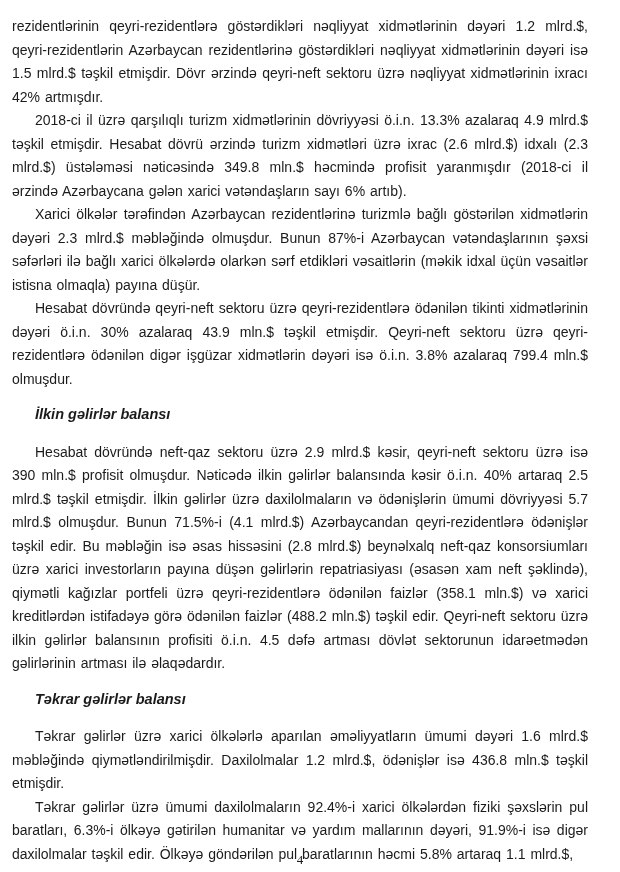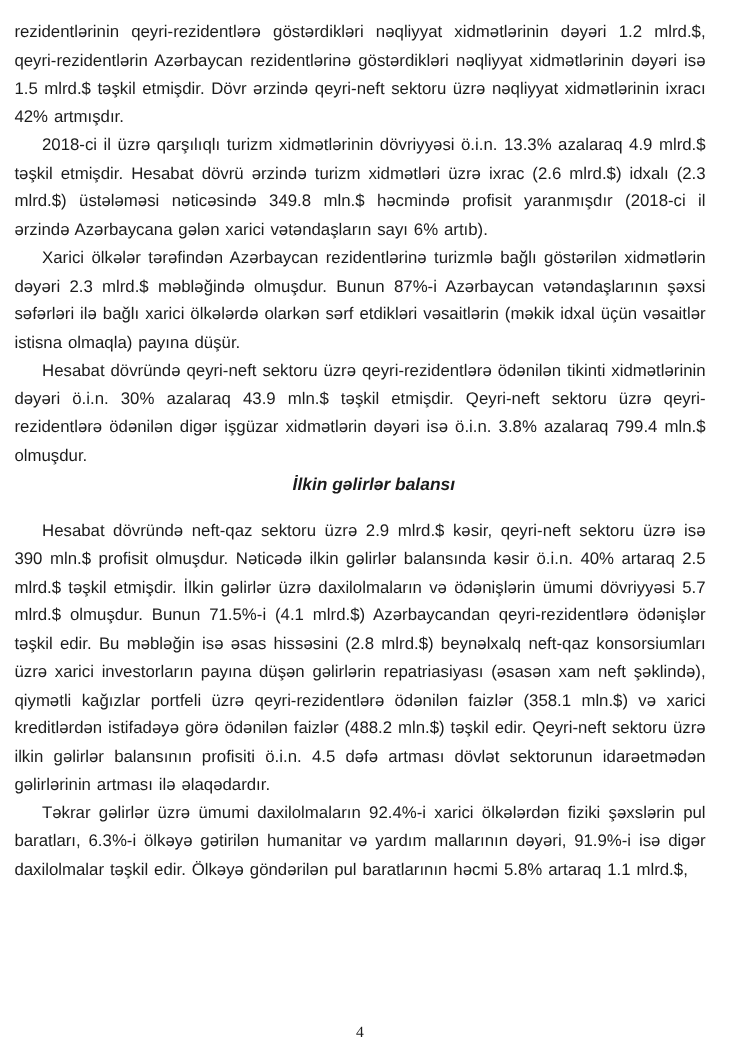--- a/index.html
+++ b/index.html
@@ -27,27 +27,27 @@
     font-size: 14px;
     line-height: 23.5px;
     text-align: justify;
     text-indent: 23px;
     word-spacing: 1px;
   }
   p.body.no-indent {
     text-indent: 0;
   }
   h2.heading {
-    margin: 2px 0 14px 0;
+    margin: 12px 0 14px 0;
     font-size: 14.5px;
     line-height: 23.5px;
     font-weight: bold;
     font-style: italic;
     text-indent: 23px;
-    text-align: center;
+    text-align: left;
   }
   .page-number {
     position: absolute;
     bottom: 4px;
     left: 12px;
     width: 576px;
     text-align: center;
     font-family: "Liberation Serif", serif;
     font-size: 13px;
     color: #1b1b1b;
@@ -64,20 +64,22 @@
     <p class="body">2018-ci il üzrə qarşılıqlı turizm xidmətlərinin dövriyyəsi ö.i.n. 13.3% azalaraq 4.9 mlrd.$ təşkil etmişdir. Hesabat dövrü ərzində turizm xidmətləri üzrə ixrac (2.6 mlrd.$) idxalı (2.3 mlrd.$) üstələməsi nəticəsində 349.8 mln.$ həcmində profisit yaranmışdır (2018-ci il ərzində Azərbaycana gələn xarici vətəndaşların sayı 6% artıb).</p>
 
     <p class="body">Xarici ölkələr tərəfindən Azərbaycan rezidentlərinə turizmlə bağlı göstərilən xidmətlərin dəyəri 2.3 mlrd.$ məbləğində olmuşdur. Bunun 87%-i Azərbaycan vətəndaşlarının şəxsi səfərləri ilə bağlı xarici ölkələrdə olarkən sərf etdikləri vəsaitlərin (məkik idxal üçün vəsaitlər istisna olmaqla) payına düşür.</p>
 
     <p class="body">Hesabat dövründə qeyri-neft sektoru üzrə qeyri-rezidentlərə ödənilən tikinti xidmətlərinin dəyəri ö.i.n. 30% azalaraq 43.9 mln.$ təşkil etmişdir. Qeyri-neft sektoru üzrə qeyri-rezidentlərə ödənilən digər işgüzar xidmətlərin dəyəri isə ö.i.n. 3.8% azalaraq 799.4 mln.$ olmuşdur.</p>
 
     <h2 class="heading">İlkin gəlirlər balansı</h2>
 
     <p class="body">Hesabat dövründə neft-qaz sektoru üzrə 2.9 mlrd.$ kəsir, qeyri-neft sektoru üzrə isə 390 mln.$ profisit olmuşdur. Nəticədə ilkin gəlirlər balansında kəsir ö.i.n. 40% artaraq 2.5 mlrd.$ təşkil etmişdir. İlkin gəlirlər üzrə daxilolmaların və ödənişlərin ümumi dövriyyəsi 5.7 mlrd.$ olmuşdur. Bunun 71.5%-i (4.1 mlrd.$) Azərbaycandan qeyri-rezidentlərə ödənişlər təşkil edir. Bu məbləğin isə əsas hissəsini (2.8 mlrd.$) beynəlxalq neft-qaz konsorsiumları üzrə xarici investorların payına düşən gəlirlərin repatriasiyası (əsasən xam neft şəklində), qiymətli kağızlar portfeli üzrə qeyri-rezidentlərə ödənilən faizlər (358.1 mln.$) və xarici kreditlərdən istifadəyə görə ödənilən faizlər (488.2 mln.$) təşkil edir. Qeyri-neft sektoru üzrə ilkin gəlirlər balansının profisiti ö.i.n. 4.5 dəfə artması dövlət sektorunun idarəetmədən gəlirlərinin artması ilə əlaqədardır.</p>
 
+    <h2 class="heading">Təkrar gəlirlər balansı</h2>
 
+    <p class="body">Təkrar gəlirlər üzrə xarici ölkələrlə aparılan əməliyyatların ümumi dəyəri 1.6 mlrd.$ məbləğində qiymətləndirilmişdir. Daxilolmalar 1.2 mlrd.$, ödənişlər isə 436.8 mln.$ təşkil etmişdir.</p>
 
     <p class="body">Təkrar gəlirlər üzrə ümumi daxilolmaların 92.4%-i xarici ölkələrdən fiziki şəxslərin pul baratları, 6.3%-i ölkəyə gətirilən humanitar və yardım mallarının dəyəri, 91.9%-i isə digər daxilolmalar təşkil edir. Ölkəyə göndərilən pul baratlarının həcmi 5.8% artaraq 1.1 mlrd.$,</p>
 
   </div>
 
   <div class="page-number">4</div>
 </div>
 
 </body></html>

